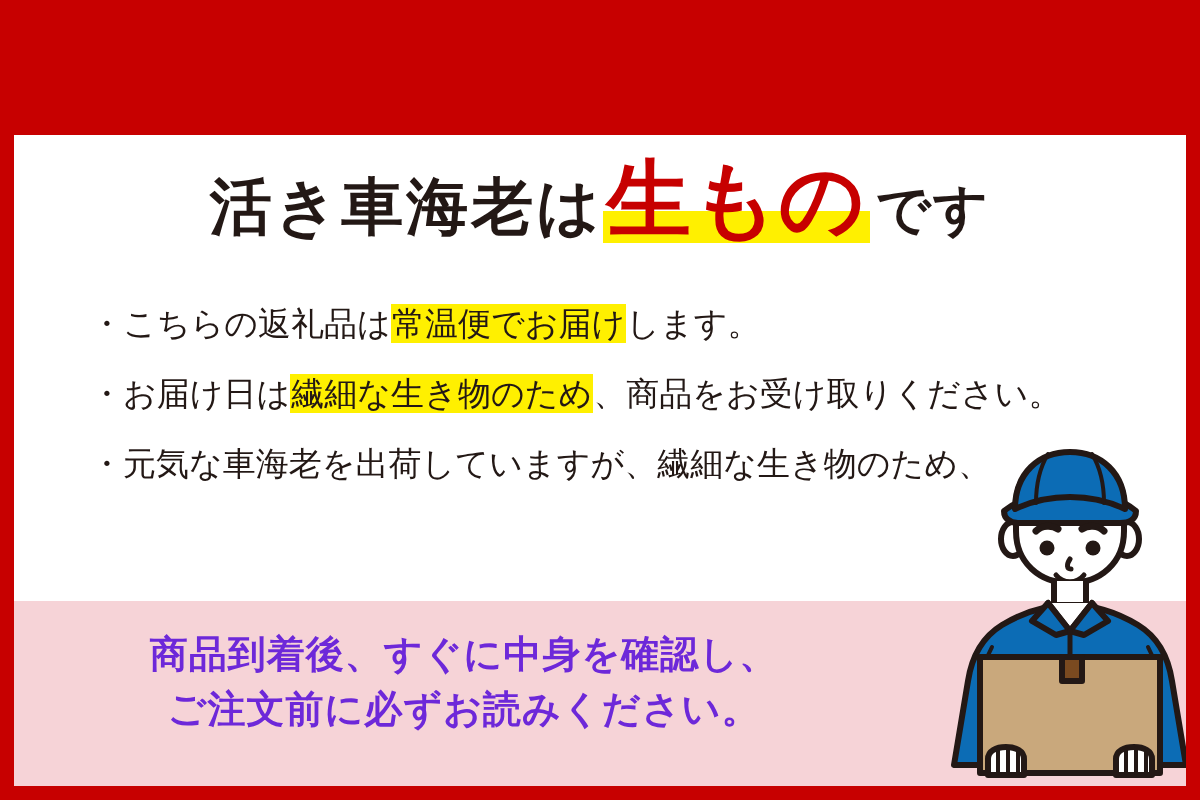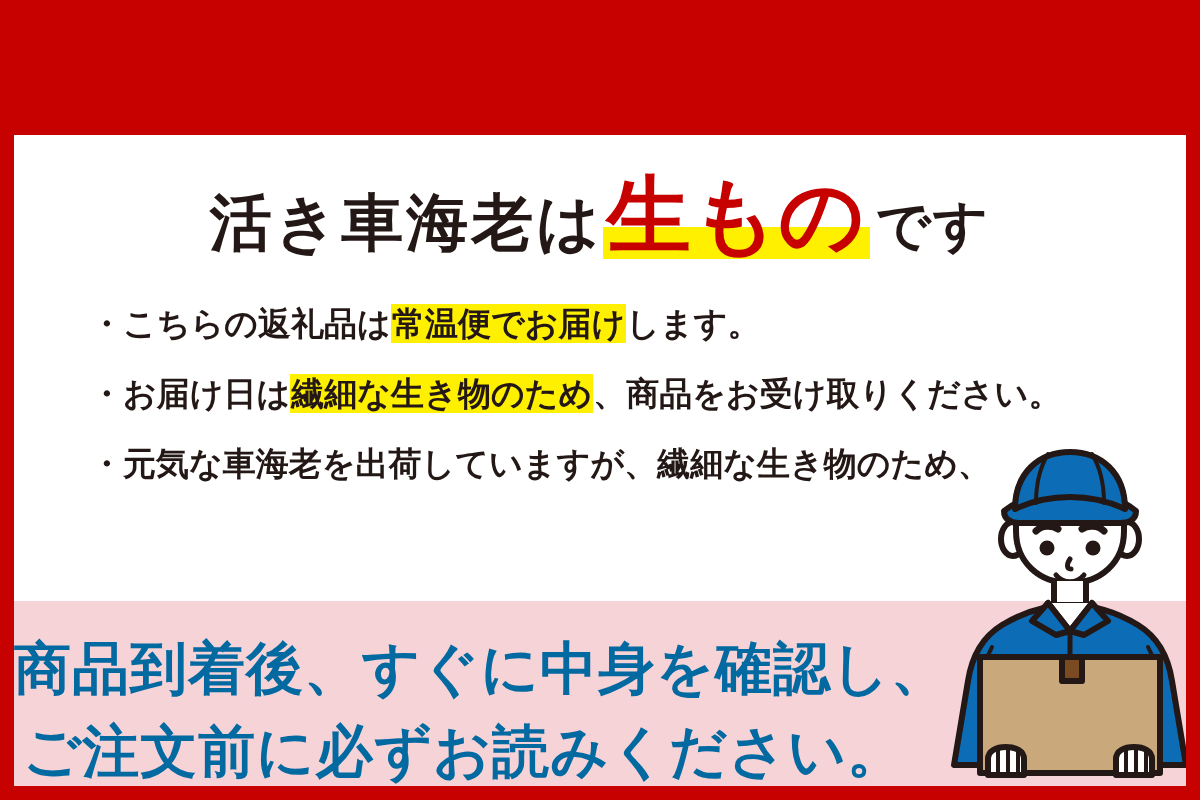--- a/index.html
+++ b/index.html
@@ -66,21 +66,21 @@
     top: 466px;
     width: 1172px;
     height: 185px;
     background: #f6d3d7;
   }
 
   
   #main-title {
     position: absolute;
     left: 0;
-    top: 38px;
+    top: 22px;
     width: 1172px;
     text-align: center;
     white-space: nowrap;
     line-height: 1;
   }
   .title-black {
     font-size: 62px;
     font-weight: bold;
     color: #231815;
     letter-spacing: 3px;
@@ -120,21 +120,21 @@
 
   
   #bullets {
     position: absolute;
     left: 76px;
     top: 168px;
     width: 1000px;
   }
   .bullet-line {
     font-size: 33px;
-    font-weight: bold;
+    font-weight: normal;
     color: #231815;
     line-height: 1.28;
     white-space: nowrap;
     margin-bottom: 28px;
     letter-spacing: 0px;
   }
   .bullet-line.tight {
     margin-bottom: 12px;
   }
   .hl {
@@ -147,23 +147,23 @@
 
   
   #bottom-message {
     position: absolute;
     left: 0;
     top: 492px;
     width: 900px;
     text-align: center;
   }
   .bottom-line {
-    font-size: 57px;
-    font-weight: bold;
-    color: #0369a1;
+    font-size: 38px;
+    font-weight: bold;
+    color: #6d28d9;
     line-height: 1.45;
     white-space: nowrap;
     letter-spacing: 1px;
   }
 
   
   #delivery-person {
     position: absolute;
     left: 930px;
     top: 300px;

